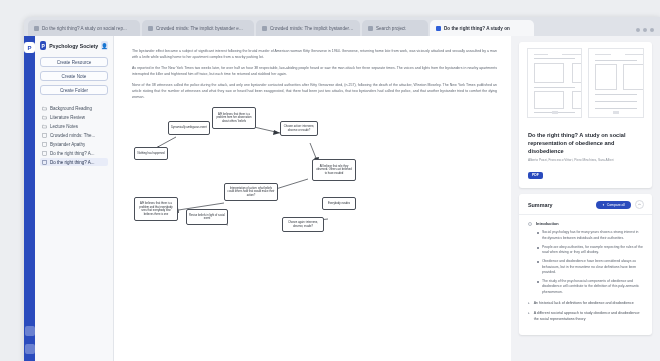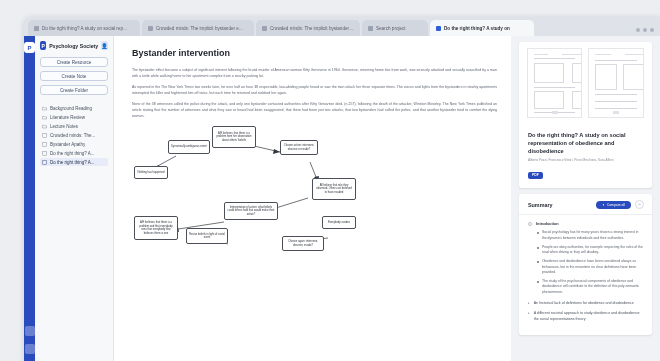--- a/index.html
+++ b/index.html
@@ -318,21 +318,20 @@
                 <svg viewBox="0 0 10 10" width="5" height="5">
                   <rect x="1.5" y="1" width="7" height="8" fill="none" stroke="#4a5a85" stroke-width="1"></rect>
                 </svg>
               </span>
             <span class="nlabel">Do the right thing? A...</span>
           </div>
         </div>
       </div>
 
       <div class="doc">
-        <div class="doctitle">Bystander intervention</div>
         <div class="para">The bystander effect became a subject of significant interest following the brutal murder of American woman Kitty Genovese in 1964. Genovese, returning home late from work, was viciously attacked and sexually assaulted by a man with a knife while walking home to her apartment complex from a nearby parking lot.</div>
         <div class="para">As reported in the The New York Times two weeks later, for over half an hour 38 respectable, law-abiding people heard or saw the man attack her three separate times. The voices and lights from the bystanders in nearby apartments interrupted the killer and frightened him off twice, but each time he returned and stabbed her again.</div>
         <div class="para">None of the 38 witnesses called the police during the attack, and only one bystander contacted authorities after Kitty Genovese died, (n.257), following the death of the attacker, Winston Moseley. The New York Times published an article stating that the number of witnesses and what they saw or heard had been exaggerated, that there had been just two attacks, that two bystanders had called the police, and that another bystander tried to comfort the dying woman.</div>
 
         <div class="mindmap">
           <svg class="mmsvg" viewBox="0 0 232 130">
             <g stroke="#33383f" stroke-width="0.7" fill="none">
               <path d="M54 28 L78 20"></path>
               <path d="M44 32 L22 44"></path>
               <path d="M122 22 L148 28"></path>

